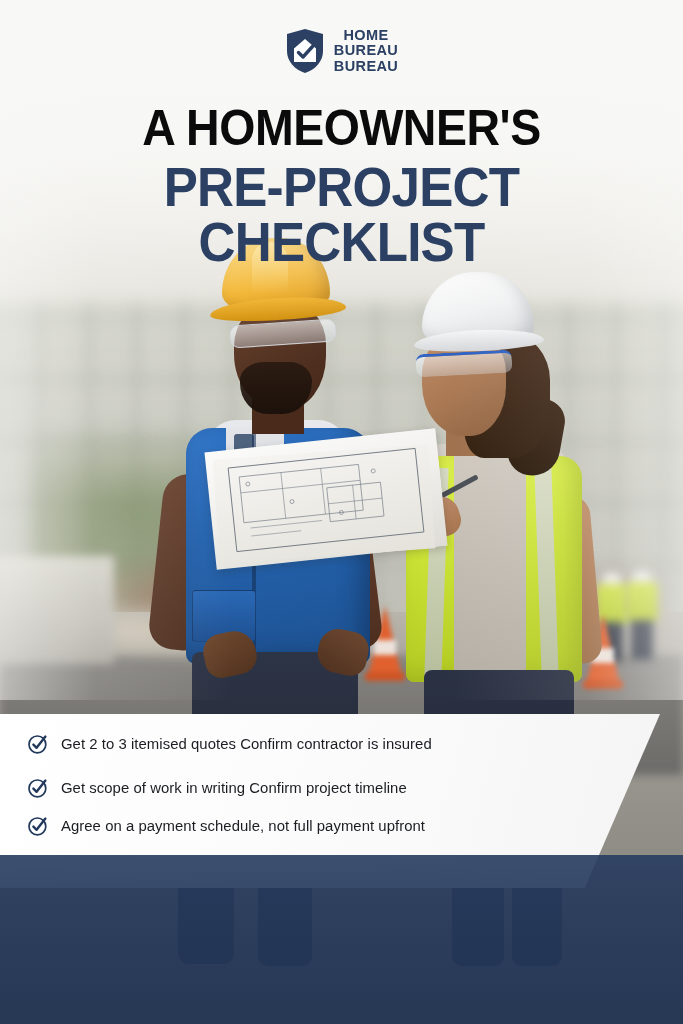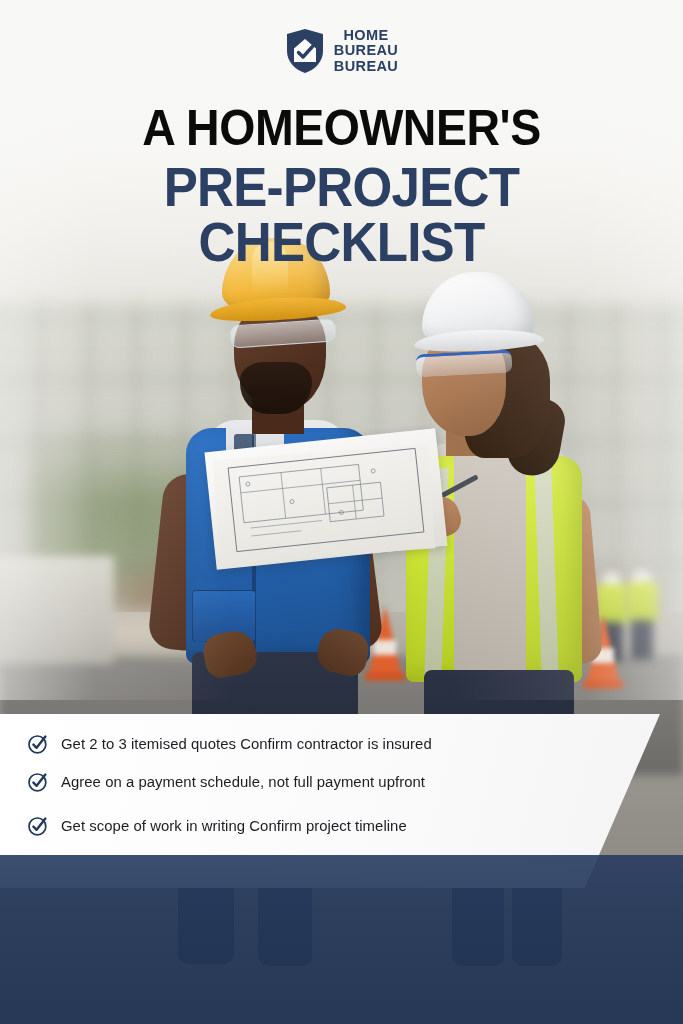--- a/index.html
+++ b/index.html
@@ -701,38 +701,38 @@
         <span class="check-icon">
           <svg width="22" height="22" viewBox="0 0 22 22" fill="none">
             <circle cx="10.4" cy="11.4" r="8.4" stroke="#22395c" stroke-width="1.7"></circle>
             <path d="M6.4 11.6 L9.6 14.8 L18.4 3.6" stroke="#22395c" stroke-width="2.4" stroke-linecap="round" stroke-linejoin="round" fill="none"></path>
           </svg>
         </span>
         <span class="check-label">Get 2 to 3 itemised quotes Confirm contractor is insured</span>
       </div>
 
 
+      <div class="check-row row-last">
+        <span class="check-icon">
+          <svg width="22" height="22" viewBox="0 0 22 22" fill="none">
+            <circle cx="10.4" cy="11.4" r="8.4" stroke="#22395c" stroke-width="1.7"></circle>
+            <path d="M6.4 11.6 L9.6 14.8 L18.4 3.6" stroke="#22395c" stroke-width="2.4" stroke-linecap="round" stroke-linejoin="round" fill="none"></path>
+          </svg>
+        </span>
+        <span class="check-label">Get scope of work in writing Confirm project timeline</span>
+      </div>
+
       <div class="check-row">
         <span class="check-icon">
           <svg width="22" height="22" viewBox="0 0 22 22" fill="none">
             <circle cx="10.4" cy="11.4" r="8.4" stroke="#22395c" stroke-width="1.7"></circle>
             <path d="M6.4 11.6 L9.6 14.8 L18.4 3.6" stroke="#22395c" stroke-width="2.4" stroke-linecap="round" stroke-linejoin="round" fill="none"></path>
           </svg>
         </span>
         <span class="check-label">Agree on a payment schedule, not full payment upfront</span>
       </div>
 
-      <div class="check-row row-last">
-        <span class="check-icon">
-          <svg width="22" height="22" viewBox="0 0 22 22" fill="none">
-            <circle cx="10.4" cy="11.4" r="8.4" stroke="#22395c" stroke-width="1.7"></circle>
-            <path d="M6.4 11.6 L9.6 14.8 L18.4 3.6" stroke="#22395c" stroke-width="2.4" stroke-linecap="round" stroke-linejoin="round" fill="none"></path>
-          </svg>
-        </span>
-        <span class="check-label">Get scope of work in writing Confirm project timeline</span>
-      </div>
-
     </div>
   </div>
 
   <div class="footer-band"></div>
 
 </div>
 
 </body></html>

